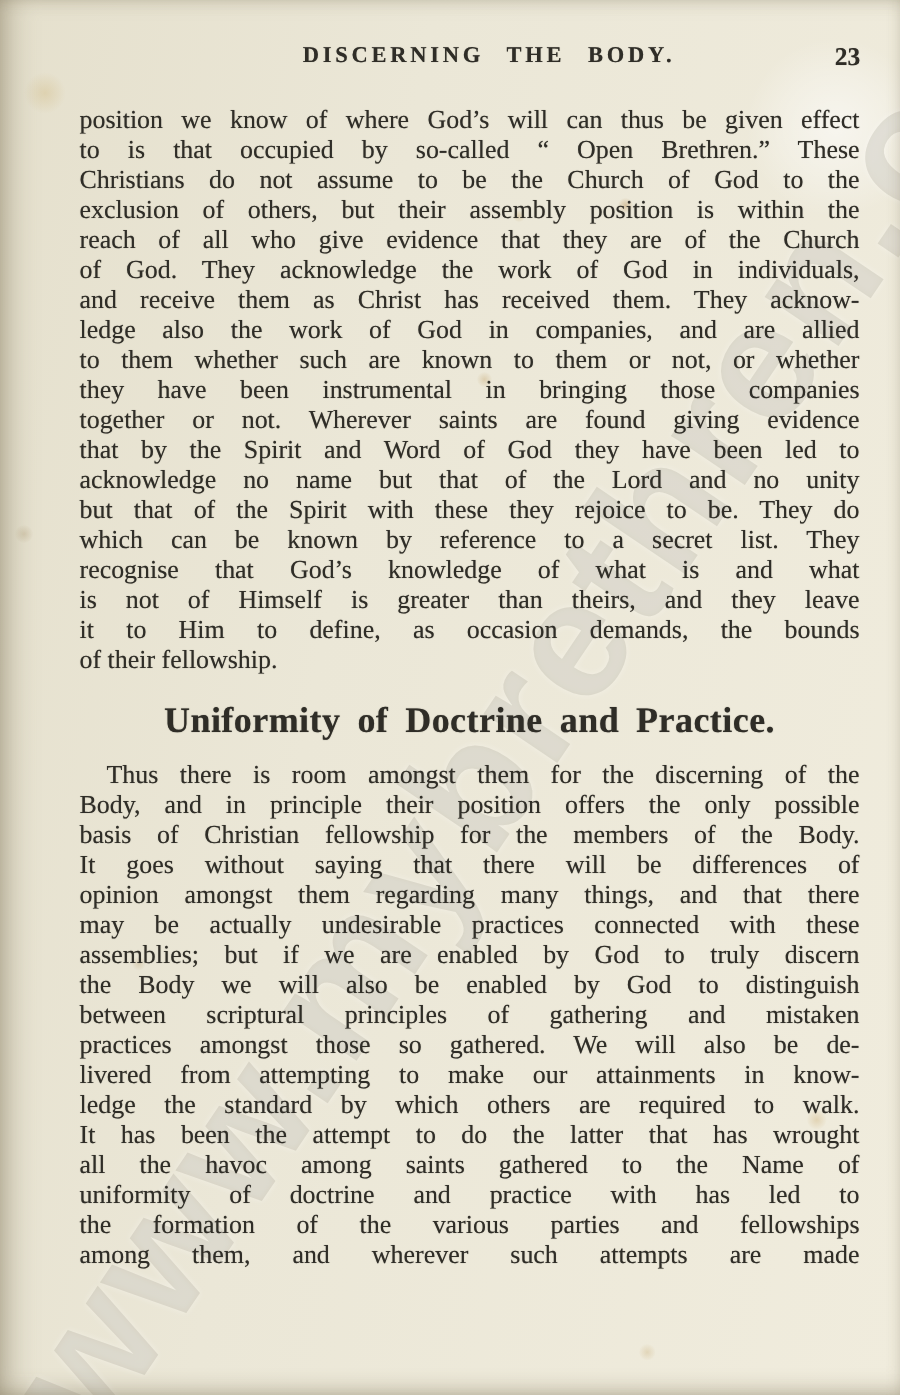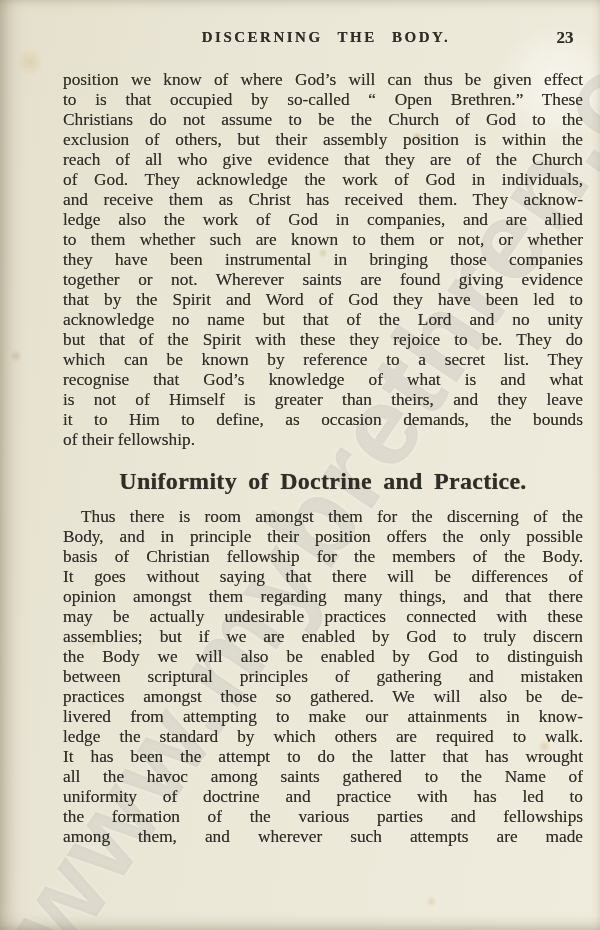--- a/index.html
+++ b/index.html
@@ -43,21 +43,21 @@
     position: absolute; left: 66px; top: 29px; width: 520px;
     text-align: center; font-size: 15px; font-weight: bold;
     letter-spacing: 2.5px; word-spacing: 9px;
     text-shadow: 0 0 0.5px rgba(47,45,39,0.6);
   }
   .page-number {
     position: absolute; left: 548px; top: 28px; width: 34px;
     text-align: center; font-size: 17px; font-weight: bold;
     text-shadow: 0 0 0.5px rgba(47,45,39,0.5);
   }
-  .content { position: absolute; left: 63px; top: 70px; width: 520px; }
+  .content { position: absolute; left: 53px; top: 70px; width: 520px; }
   .line {
     height: 20px; line-height: 20px; font-size: 17.3px;
     text-align: justify; text-align-last: justify; text-justify: inter-word;
     white-space: nowrap;
     text-shadow: 0 0 0.6px rgba(47,45,39,0.55);
   }
   .line.indent { text-indent: 18px; }
   .line.no-just { text-align-last: left; }
   .section-heading {
     margin-top: 16px; height: 30px; line-height: 30px;

